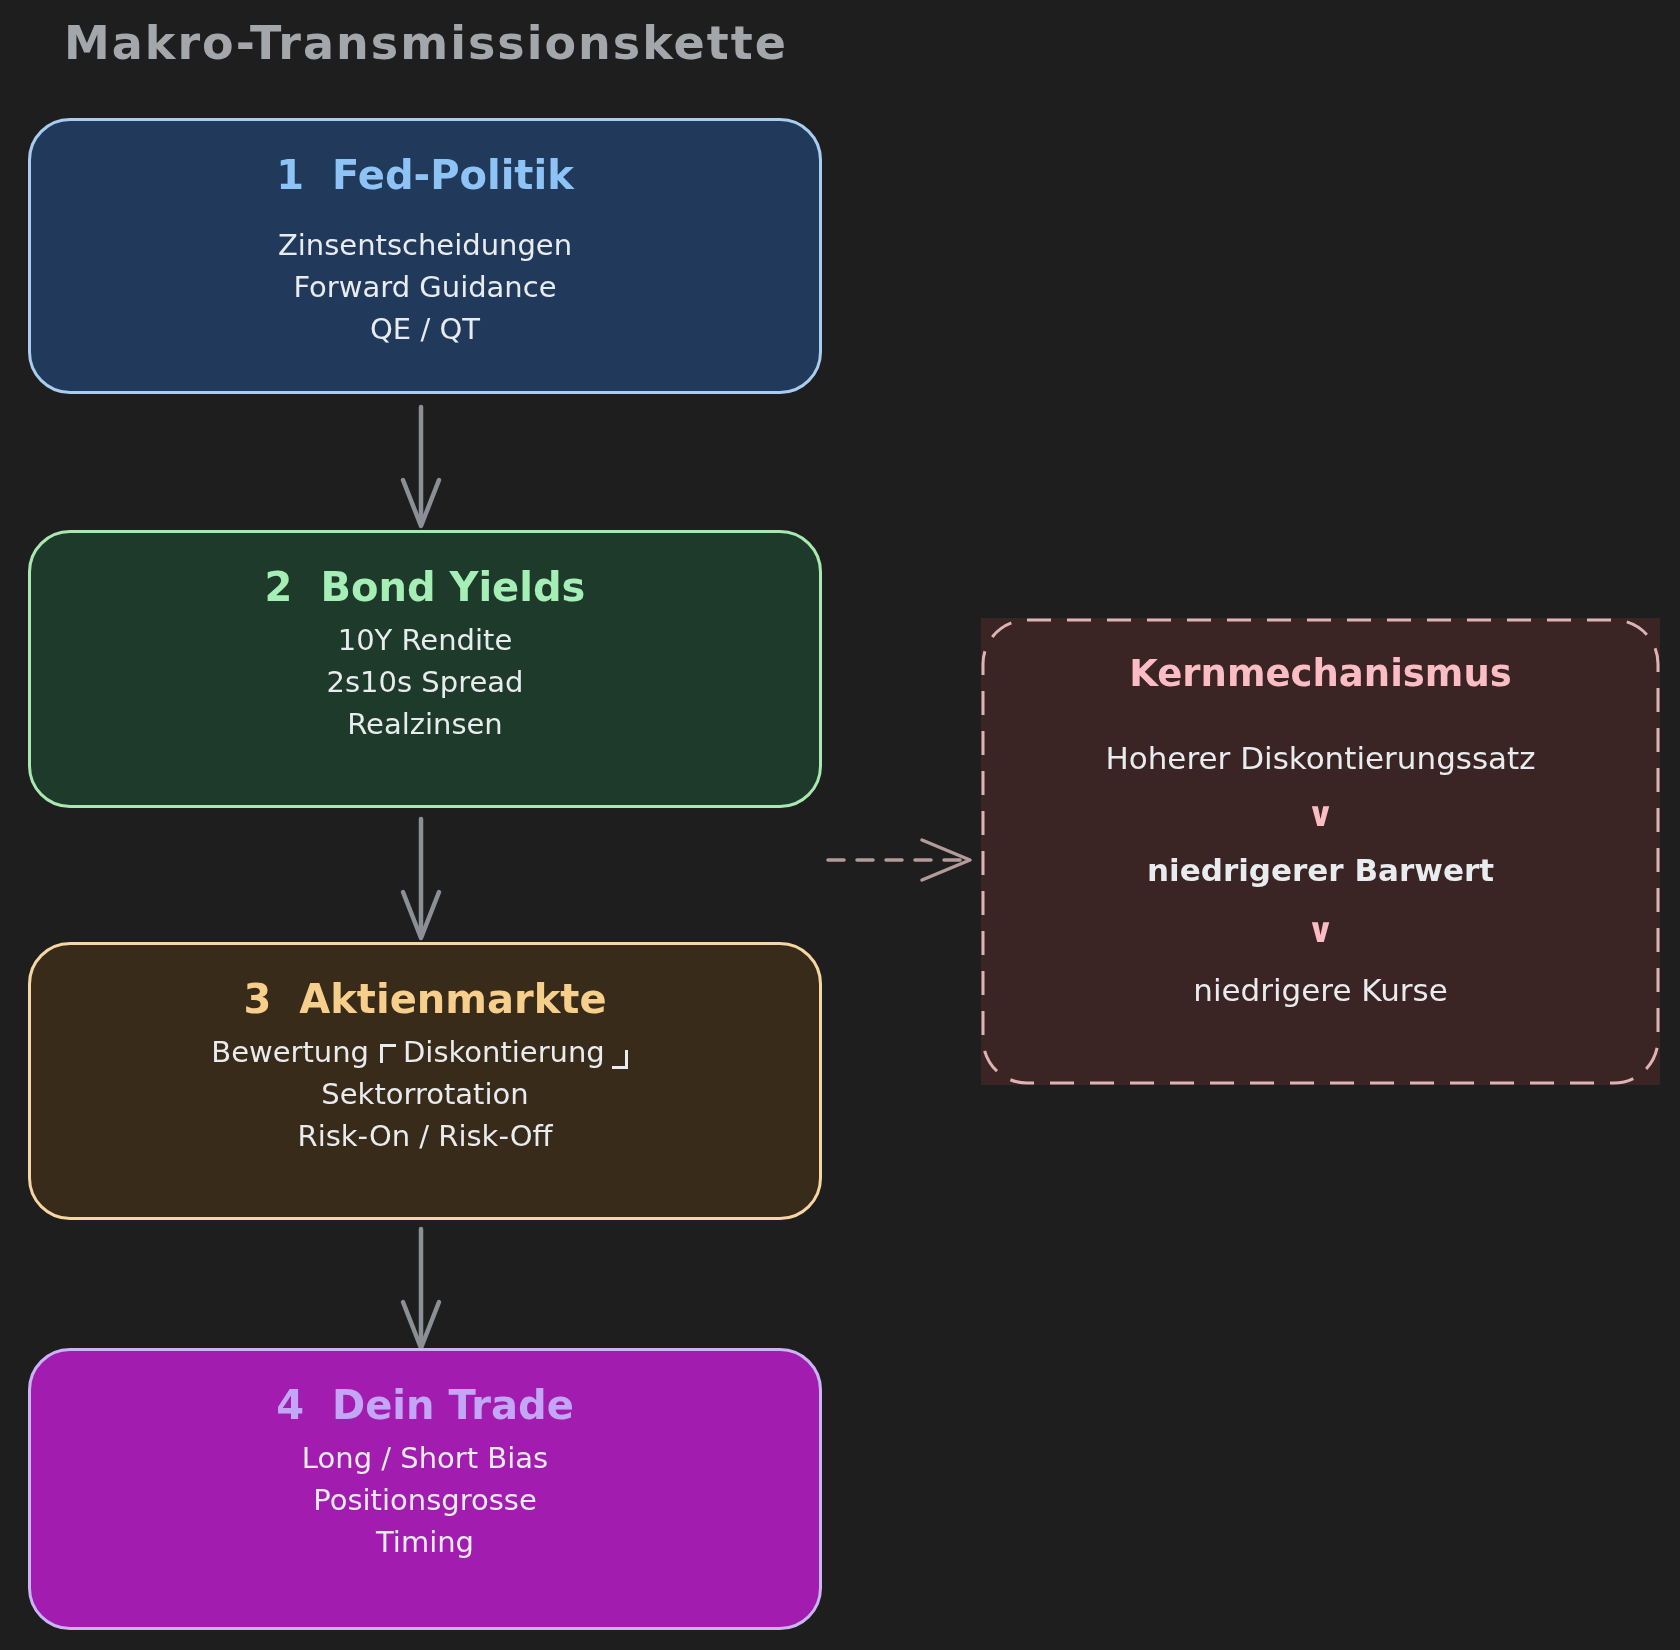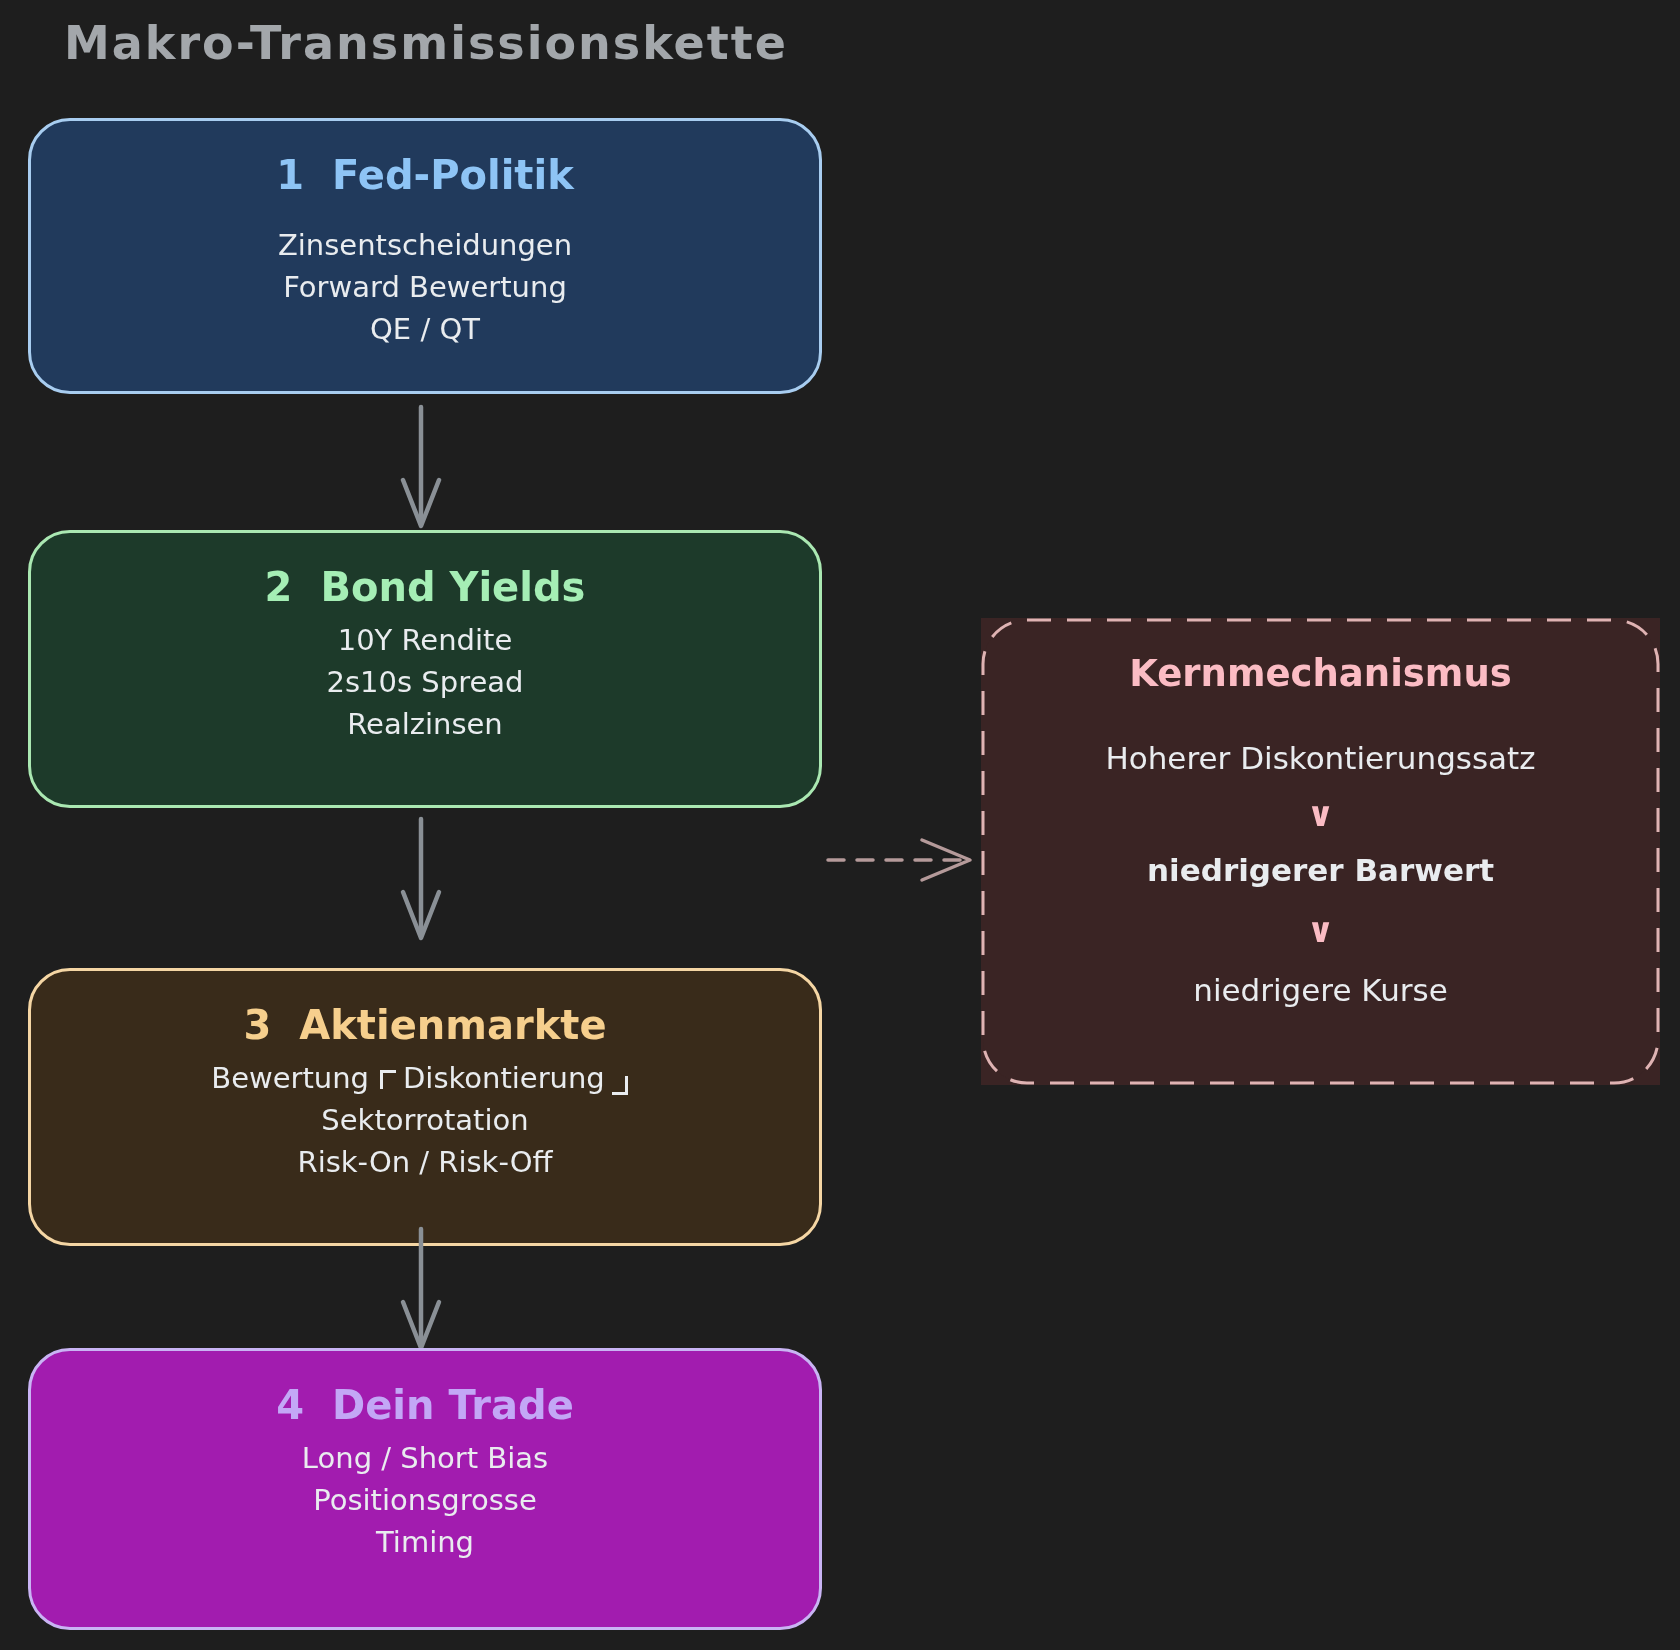--- a/index.html
+++ b/index.html
@@ -34,21 +34,21 @@
     border: 3px solid #888;
     border-radius: 42px;
     display: flex;
     flex-direction: column;
     align-items: center;
     padding-top: 30px;
     background: #333;
   }
   .box-1 { top: 118px; height: 276px; gap: 17px; }
   .box-2 { top: 530px; height: 278px; }
-  .box-3 { top: 968px; height: 278px; }
+  .box-3 { top: 942px; height: 278px; }
   .box-4 { top: 1348px; height: 282px; }
   .box-title {
     font-size: 40px;
     font-weight: bold;
     line-height: 48px;
     color: var(--accent, #fff);
     white-space: nowrap;
   }
   .box-title .num { margin-right: 28px; }
   .box-body {
@@ -156,21 +156,21 @@
 <div id="canvas" style="background: rgb(30, 30, 30);">
 
   <div class="page-title" style="color: rgb(163, 167, 171);">Makro-Transmissionskette</div>
 
   <section class="flow-box box-1" style="background: rgb(33, 58, 92); border-color: rgb(168, 205, 240); --accent: #8ec4f5;">
     <div class="box-title">
       <span class="num">1</span><span>Fed-Politik</span>
     </div>
     <div class="box-body">
       <div class="detail-line">Zinsentscheidungen</div>
-      <div class="detail-line">Forward Bewertung</div>
+      <div class="detail-line">Forward Guidance</div>
       <div class="detail-line">QE / QT</div>
     </div>
   </section>
 
   <svg class="flow-arrow arrow-1" width="58" height="128" viewBox="0 0 58 128">
     <path d="M29 3 L29 119"></path>
     <path d="M11 76 L29 122 L47 76"></path>
   </svg>
 
   <section class="flow-box box-2" style="background: rgb(29, 58, 42); border-color: rgb(170, 232, 178); --accent: #a5eeb5;">

